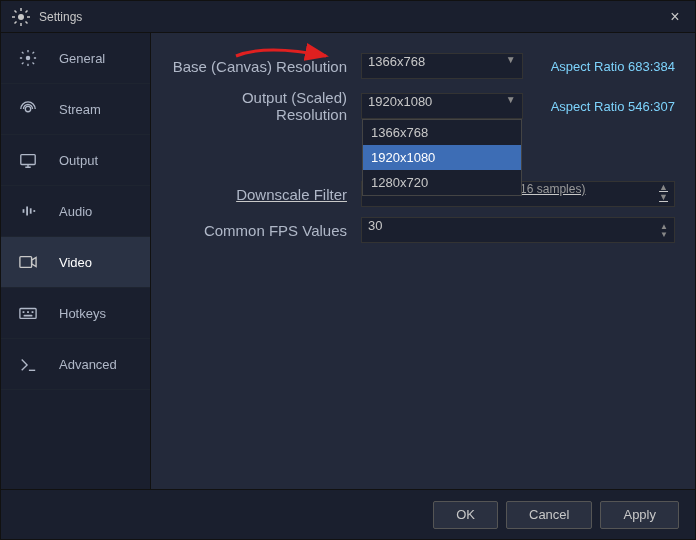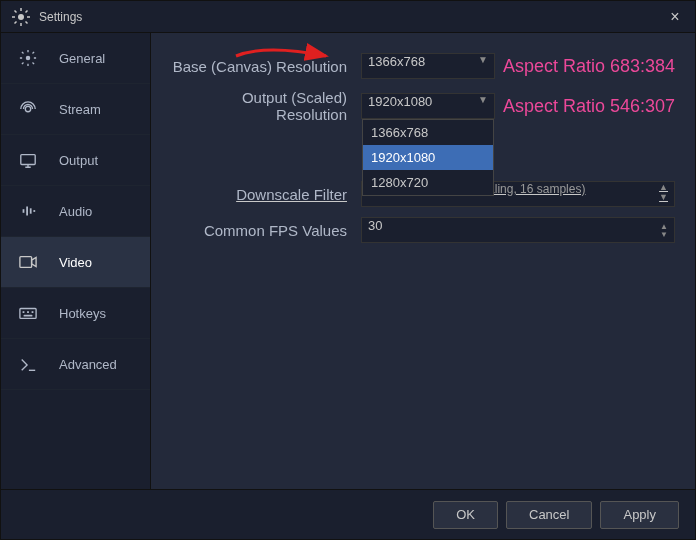--- a/index.html
+++ b/index.html
@@ -148,24 +148,24 @@
       cursor: pointer;
       position: relative;
     }
 
     .dropdown-arrow {
       font-size: 10px;
       color: #888;
     }
 
     .aspect-ratio-label {
-      font-size: 18px;
-      color: #ec4899;
+      font-size: 13px;
+      color: #7dd3fc;
       white-space: nowrap;
-      margin-left: 0;
+      margin-left: 20px;
     }
 
     .dropdown-menu {
       position: absolute;
       top: 100%;
       left: 0;
       right: 0;
       background: #1a1f2e;
       border: 1px solid #444;
       z-index: 100;

